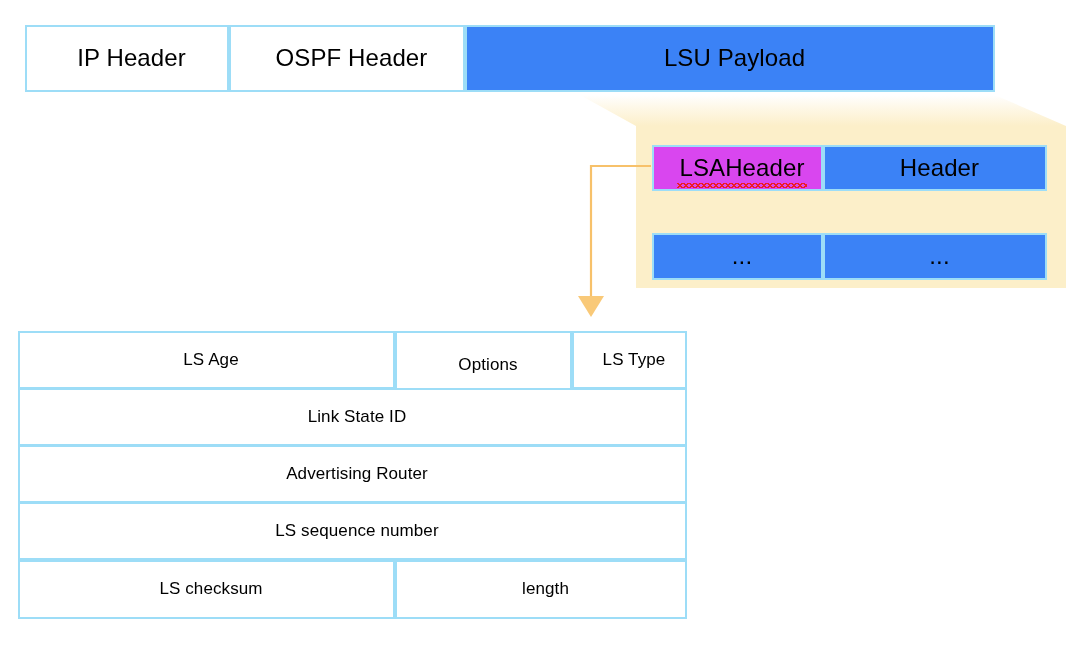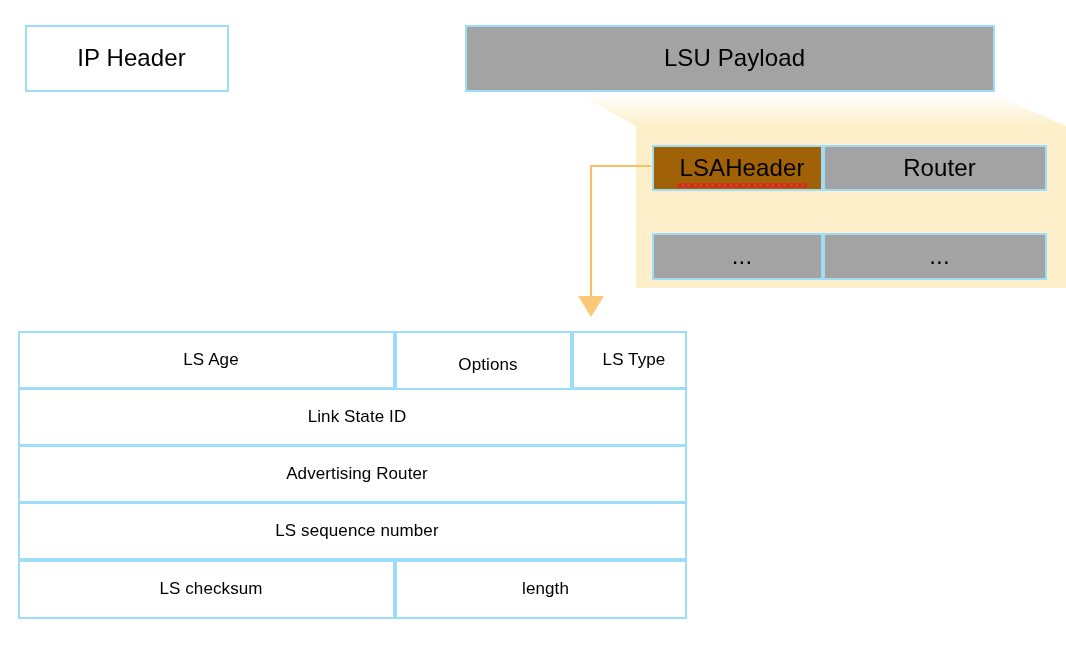--- a/index.html
+++ b/index.html
@@ -32,22 +32,22 @@
     align-items: center;
     justify-content: center;
     background: #ffffff;
     font-size: 24px;
     line-height: 1.1;
     letter-spacing: 0.1px;
     color: #000000;
     white-space: nowrap;
     padding-left: 9px;
   }
-  .cell.fill-cream { background: #a3a3a3; }
-  .cell.fill-amber { background: #a16207; }
+  .cell.fill-cream { background: #3b82f6; }
+  .cell.fill-amber { background: #d946ef; }
   .cell.fill-white { background: #ffffff; }
 
   
   #packet-row { position: absolute; left: 0; top: 0; width: 1066px; height: 100px; }
   #cell-ip-header    { left: 25px;  top: 25px; width: 204px; height: 67px; }
   #cell-ospf-header  { left: 229px; top: 25px; width: 236px; height: 67px; }
   #cell-lsu-payload  { left: 465px; top: 25px; width: 530px; height: 67px; }
 
   
   #expansion-wedge {
@@ -109,33 +109,34 @@
         <stop offset="0%" stop-color="#FFFFFF"></stop>
         <stop offset="38%" stop-color="#FEF8E9"></stop>
         <stop offset="100%" stop-color="#FCEFC9"></stop>
       </linearGradient>
     </defs>
     <polygon points="580,95 995,95 1066,126 636,126" fill="url(#wedgeGrad)"></polygon>
   </svg>
 
   <div id="packet-row">
     <div class="cell fill-white" id="cell-ip-header">IP Header</div>
+    <div class="cell fill-white" id="cell-ospf-header">OSPF Header</div>
     <div class="cell fill-cream" id="cell-lsu-payload">LSU Payload</div>
   </div>
 
   <div id="lsa-panel"></div>
 
   <div class="cell fill-amber" id="cell-lsa-header">
     <span class="squiggle-wrap">
       <span>LSAHeader</span>
       <span class="squiggle"></span>
     </span>
   </div>
 
-  <div class="cell fill-cream" id="cell-lsa-payload">Router</div>
+  <div class="cell fill-cream" id="cell-lsa-payload">Header</div>
 
   <div class="cell fill-cream" id="cell-ellipsis-left">...</div>
   <div class="cell fill-cream" id="cell-ellipsis-right">...</div>
 
   <svg id="connector" width="1066" height="652" viewBox="0 0 1066 652" aria-hidden="true">
     <path d="M 651 166 L 591 166 L 591 298" fill="none" stroke="#F7C16A" stroke-width="2.2"></path>
     <polygon points="578,296 604,296 591,317" fill="#F9C978"></polygon>
   </svg>
 
   <div id="lsa-table">

